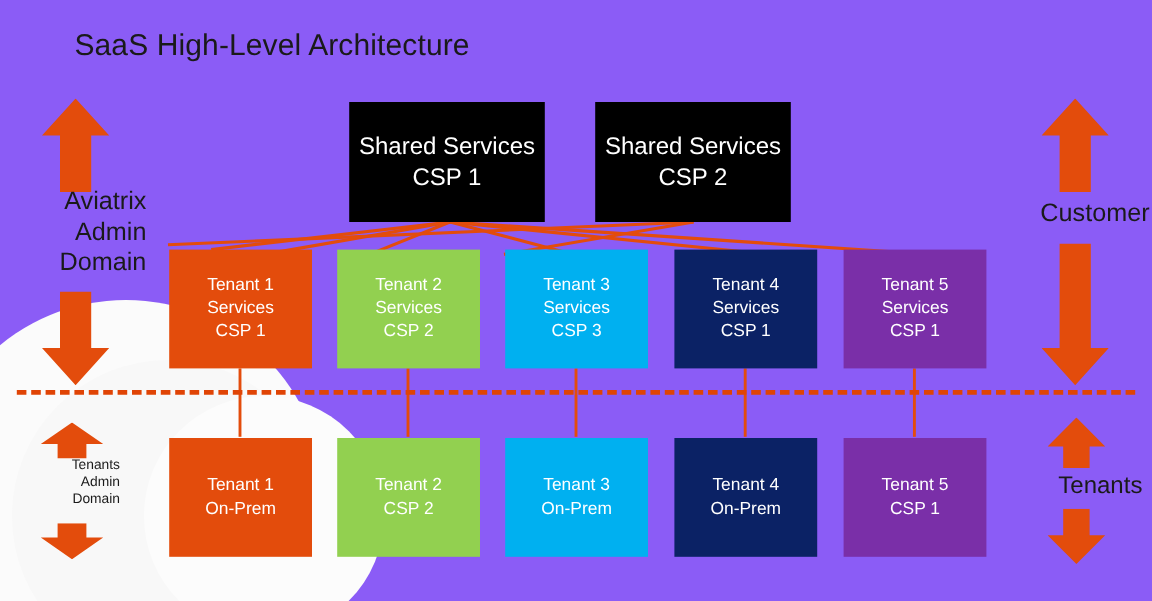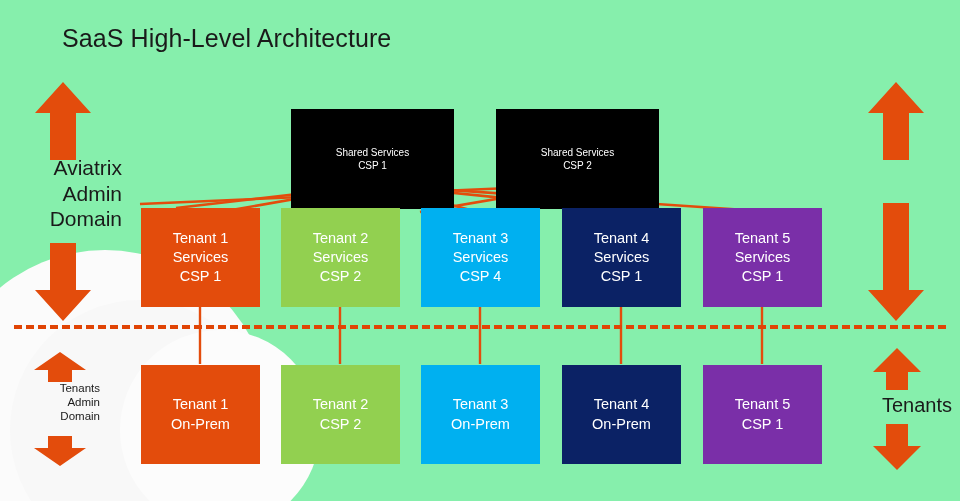--- a/index.html
+++ b/index.html
@@ -5,21 +5,21 @@
 <style>
   html, body {
     margin: 0;
     padding: 0;
     background: #ffffff;
   }
   #canvas {
     position: relative;
     width: 960px;
     height: 501px;
-    background: #86efac;
+    background: #8b5cf6;
     overflow: hidden;
     font-family: "Liberation Sans", sans-serif;
   }
   
   .watermark {
     position: absolute;
     pointer-events: none;
     background: #fafafa;
   }
   .wm-1 {
@@ -62,22 +62,21 @@
     align-items: center;
     justify-content: center;
     color: #ffffff;
     text-align: center;
     line-height: 1.32;
     font-size: 14.5px;
     box-sizing: border-box;
   }
   .node .ln { display: block; white-space: nowrap; }
   .shared {
-    font-size: 10px;
-    margin-top: 24px;
+    font-size: 20px;
   }
   .side-label {
     position: absolute;
     text-align: right;
     color: #1a1a1a;
     line-height: 1.22;
     white-space: nowrap;
   }
   .side-label .ln { display: block; }
   #aviatrix-label {
@@ -166,21 +165,21 @@
 
   <div class="node" style="left:281px; top:208px; width:119px; height:99px; background:#92D050;">
     <span class="ln">Tenant 2</span>
     <span class="ln">Services</span>
     <span class="ln">CSP 2</span>
   </div>
 
   <div class="node" style="left:421px; top:208px; width:119px; height:99px; background:#00B0F0;">
     <span class="ln">Tenant 3</span>
     <span class="ln">Services</span>
-    <span class="ln">CSP 4</span>
+    <span class="ln">CSP 3</span>
   </div>
 
   <div class="node" style="left:562px; top:208px; width:119px; height:99px; background:#0B2265;">
     <span class="ln">Tenant 4</span>
     <span class="ln">Services</span>
     <span class="ln">CSP 1</span>
   </div>
 
   <div class="node" style="left:703px; top:208px; width:119px; height:99px; background:#7A2FA8;">
     <span class="ln">Tenant 5</span>
@@ -240,20 +239,23 @@
   </div>
 
   <svg class="arrow" style="left:34px; top:436px; width:52px; height:30px;" viewBox="0 0 52 30" xmlns="http://www.w3.org/2000/svg">
     <polygon points="26,30 0,12 14,12 14,0 38,0 38,12 52,12" fill="#E34C0C"></polygon>
   </svg>
 
   <svg class="arrow" style="left:868px; top:82px; width:56px; height:78px;" viewBox="0 0 56 78" xmlns="http://www.w3.org/2000/svg">
     <polygon points="28,0 56,31 41,31 41,78 15,78 15,31 0,31" fill="#E34C0C"></polygon>
   </svg>
 
+  <div class="side-label" id="customer-label">
+    <span class="ln">Customer</span>
+  </div>
 
   <svg class="arrow" style="left:868px; top:203px; width:56px; height:118px;" viewBox="0 0 56 118" xmlns="http://www.w3.org/2000/svg">
     <polygon points="28,118 0,87 15,87 15,0 41,0 41,87 56,87" fill="#E34C0C"></polygon>
   </svg>
 
   <svg class="arrow" style="left:873px; top:348px; width:48px; height:42px;" viewBox="0 0 48 42" xmlns="http://www.w3.org/2000/svg">
     <polygon points="24,0 48,24 35,24 35,42 13,42 13,24 0,24" fill="#E34C0C"></polygon>
   </svg>
 
   <div class="side-label" id="tenants-label">

